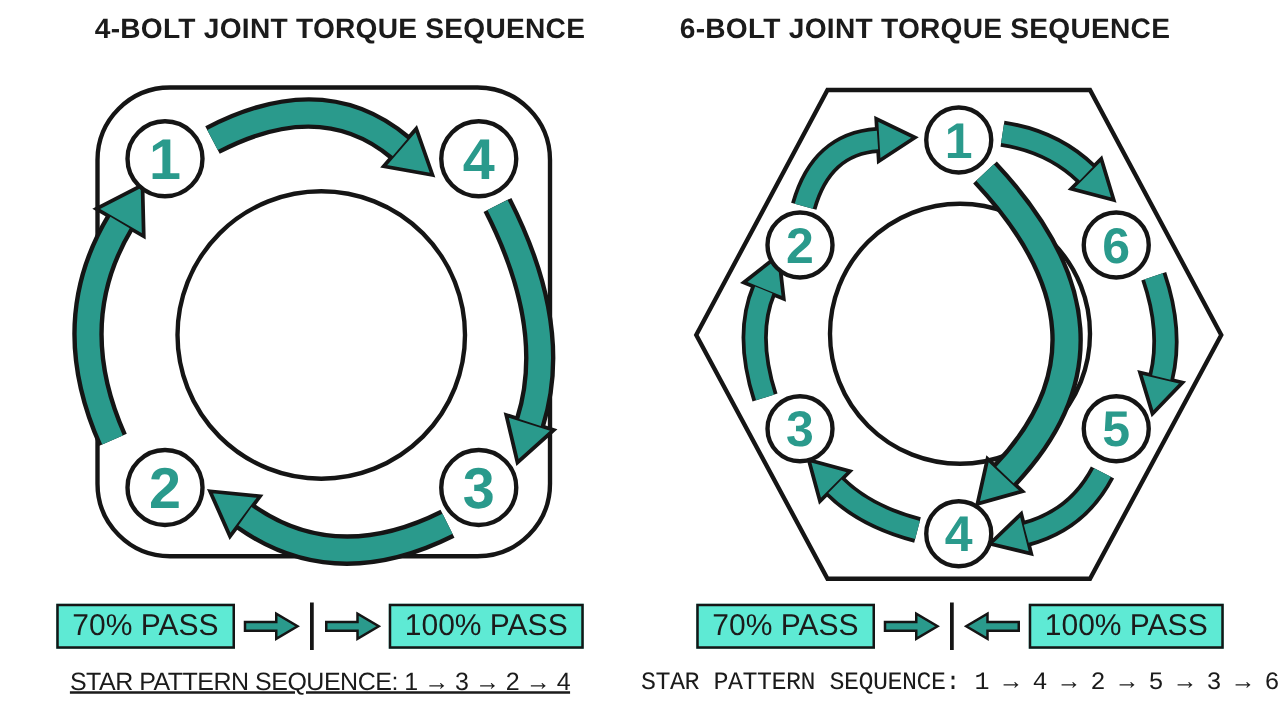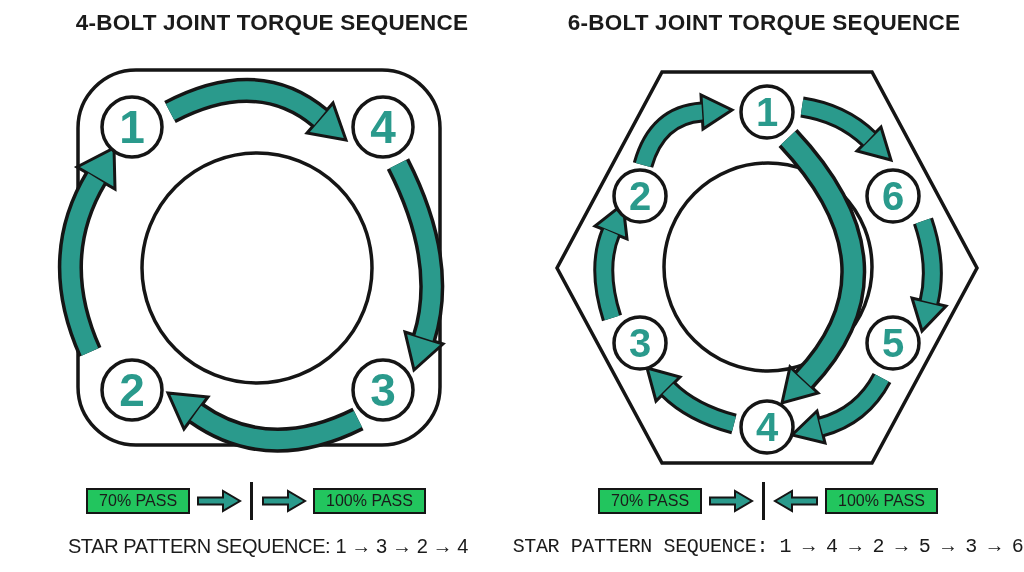--- a/index.html
+++ b/index.html
@@ -21,21 +21,21 @@
     position:absolute;
     top:10px;
     width:512px;
     text-align:center;
     font-size:22.5px;
     font-weight:700;
     letter-spacing:0.2px;
     color:var(--text);
     z-index:2;
   }
-  .title.right{left:508px;}
+  .title.right{left:484px;}
   .title.left{left:16px;}
   svg.diagram{position:absolute;top:0;z-index:1;}
   svg.diagram.left{left:0;}
   svg.diagram.right{left:512px;}
 
   .flange{fill:#fff;stroke:var(--line);stroke-width:3.5;}
   .bore{fill:#fff;stroke:var(--line);stroke-width:3.5;}
   .bolt-circle{fill:#fff;stroke:var(--line);stroke-width:3.5;}
   .bolt-num{fill:var(--accent);font-family:"Liberation Sans",sans-serif;font-weight:700;}
   .abody-out{fill:none;stroke:var(--line);stroke-linecap:butt;}
@@ -50,23 +50,23 @@
     display:flex;
     align-items:center;
     justify-content:center;
     gap:6px;
     z-index:2;
   }
   .pass-row.left{left:0;}
   .pass-row.right{left:512px;}
   .pass-box{
     border:2.5px solid var(--line);
-    background:#22c55e;
+    background:#5eead4;
     padding:2px 11px;
-    font-size:16px;
+    font-size:24px;
     font-weight:500;
     white-space:nowrap;
     color:var(--text);
   }
   .pass-divider{
     width:3px;
     height:38px;
     background:var(--line);
     margin:0 2px;
   }
@@ -78,21 +78,21 @@
     top:535px;
     width:512px;
     text-align:center;
     font-size:20px;
     font-weight:500;
     letter-spacing:-0.4px;
     white-space:nowrap;
     color:var(--text);
     z-index:2;
   }
-  .seq.left{left:12px;}
+  .seq.left{left:0;text-decoration:underline;}
   .seq.right{left:512px;font-family:Liberation Mono, monospace;}
 </style>
 </head>
 <body>
 
 <div class="title left">4-BOLT JOINT TORQUE SEQUENCE</div>
 <div class="title right">6-BOLT JOINT TORQUE SEQUENCE</div>
 
 <svg class="diagram left" width="512" height="480" viewBox="0 0 512 480">
   <rect class="flange" x="78" y="70" width="362" height="375" rx="58"></rect>

